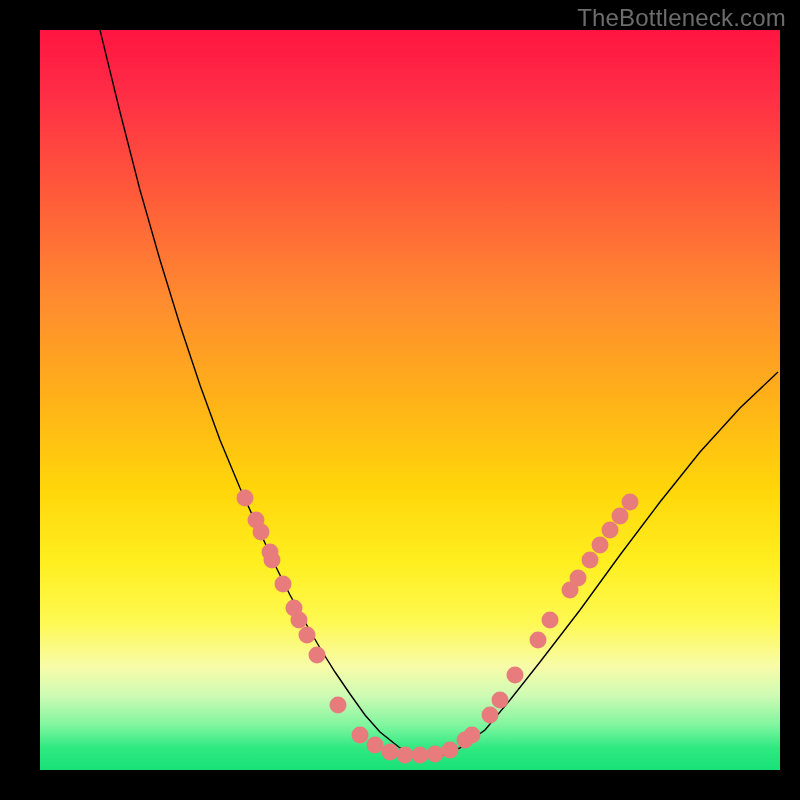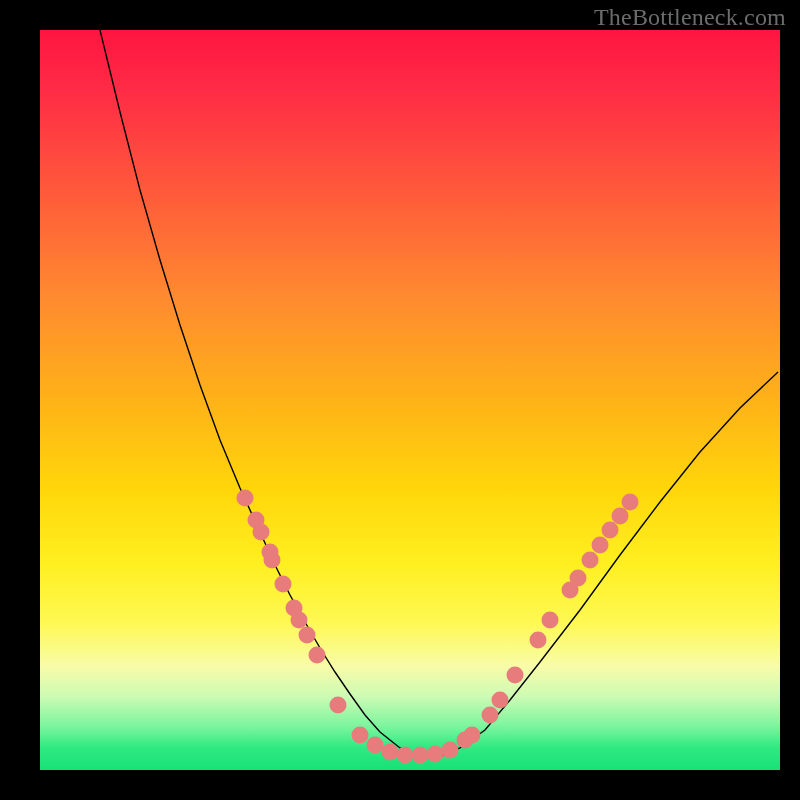--- a/index.html
+++ b/index.html
@@ -11,21 +11,20 @@
     font-family: Arial, Helvetica, sans-serif;
     overflow: hidden;
   }
   .frame {
     position: absolute;
     left: 0;
     top: 0;
     width: 800px;
     height: 800px;
     background: #000;
-    font-family: Liberation Serif, serif;
   }
   .plot {
     position: absolute;
     left: 40px;
     top: 30px;
     width: 740px;
     height: 740px;
     
     background: linear-gradient(
       to bottom,

